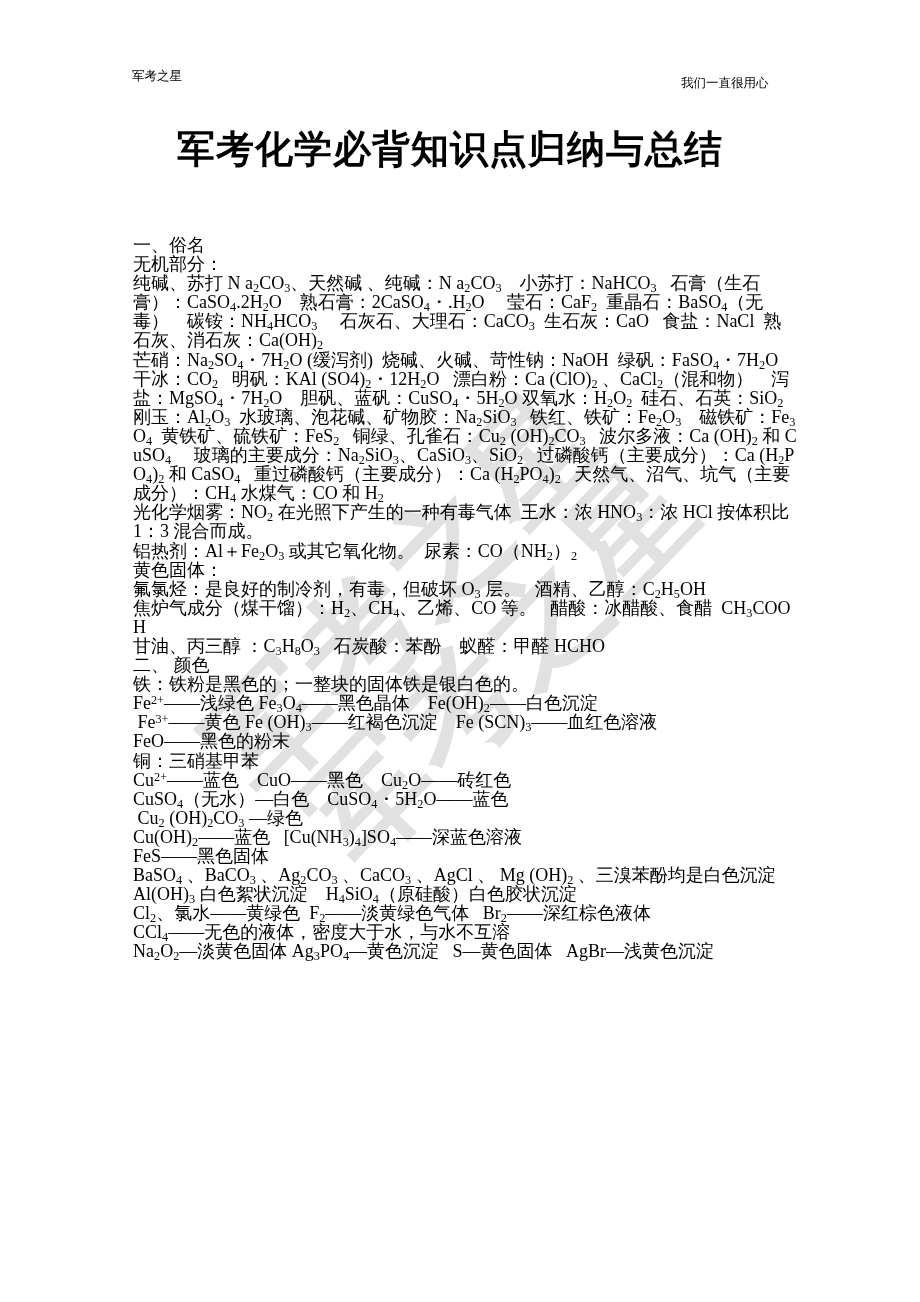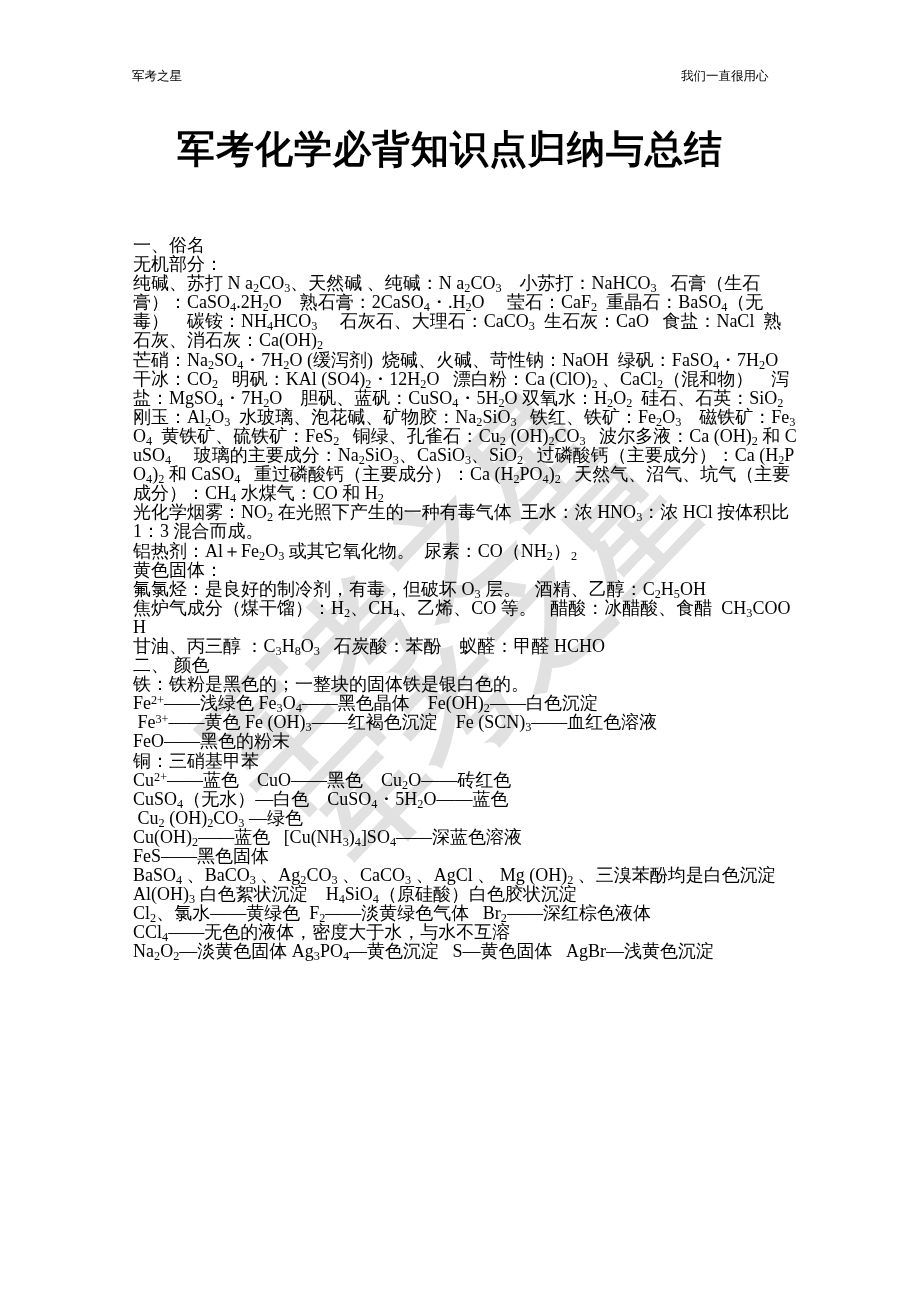--- a/index.html
+++ b/index.html
@@ -55,21 +55,21 @@
 
   
   .runhead {
     position: absolute;
     top: 68px;
     font-size: 12.5px;
     line-height: 16px;
     z-index: 2;
   }
   .runhead-left  { left: 132px; }
-  .runhead-right { left: 681px; }
+  .runhead-right { left: 681px; margin-top: 7px; }
 
   
   #doc-title {
     position: absolute;
     top: 125px;
     left: 0;
     width: 900px;
     text-align: center;
     font-family: "DejaVu Sans", "Liberation Sans", sans-serif;
     font-weight: 700;

